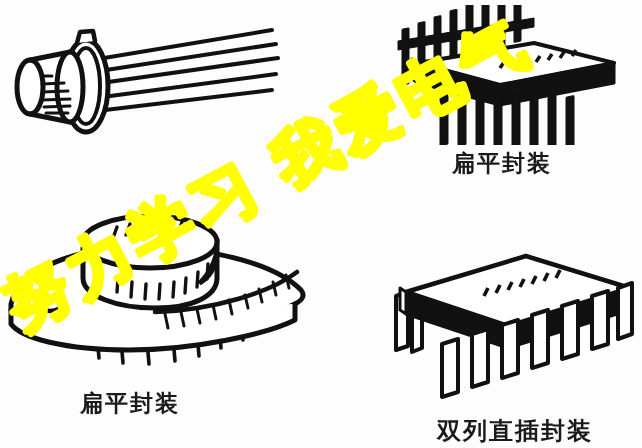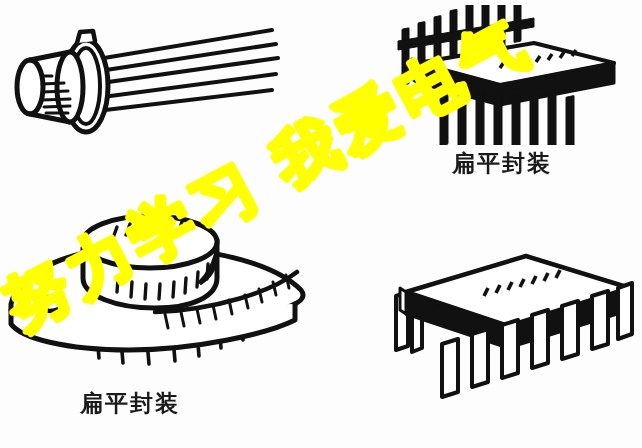--- a/index.html
+++ b/index.html
@@ -249,18 +249,19 @@
         <path d="M214 48 L230 43 L230 96 L214 101 Z"></path>
         <path d="M240 40 L254 35 L254 86 L240 91 Z"></path>
       </g>
 
       <path d="M28 44 L28 66 L22 62 L22 40 Z" fill="#ffffff" stroke="#111111" stroke-width="3"></path>
     </g>
   </svg>
 
   <div class="caption" id="cap-flat">扁平封装</div>
   <div class="caption" id="cap-metal">扁平封装</div>
+  <div class="caption" id="cap-dip">双列直插封装</div>
 
   <svg id="watermark" viewBox="0 0 642 448">
     <text class="wm-text" id="wm-label" x="20" y="330" transform="rotate(-28 20 330)">努力学习 我爱电气</text>
   </svg>
 
 </div>
 
 </body></html>

